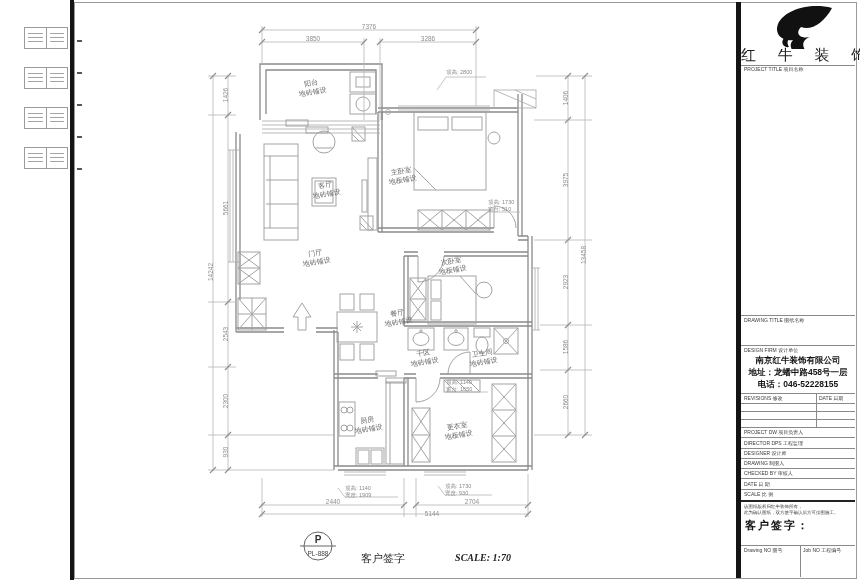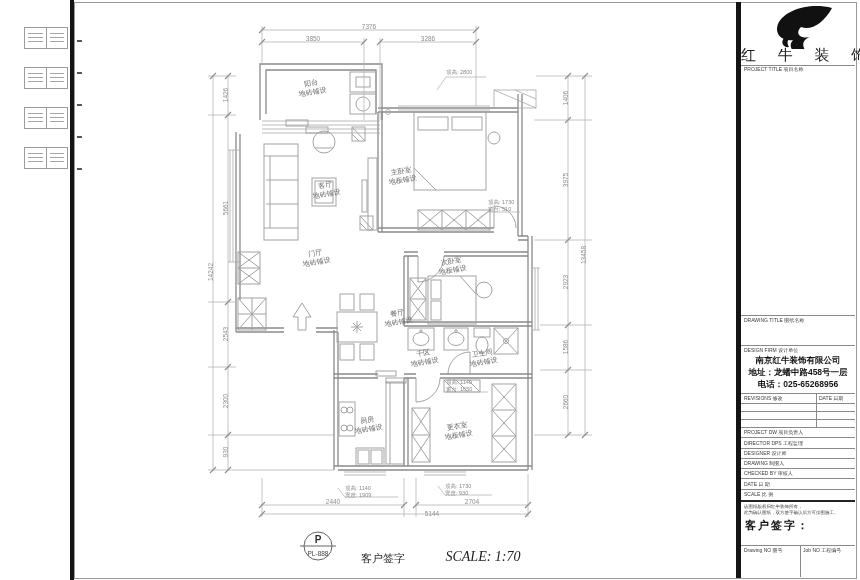--- a/index.html
+++ b/index.html
@@ -19,22 +19,22 @@
        transform:translate(-50%,-50%) rotate(-10deg);white-space:nowrap;}
   .rlb span{display:block;}
   .nt{position:absolute;font-size:5.5px;line-height:1.3;color:#8a8a8a;white-space:nowrap;}
   .nt span{display:block;}
   .dm{position:absolute;font-size:6.5px;color:#8f8f8f;transform:translate(-50%,-50%);white-space:nowrap;}
   .dmv{position:absolute;font-size:6.5px;color:#8f8f8f;transform:translate(-50%,-50%) rotate(-90deg);white-space:nowrap;}
   
   .ftitle{position:absolute;font-family:"Liberation Serif",serif;font-weight:bold;font-size:25px;
           letter-spacing:4px;color:#161616;transform:translate(-50%,-50%);white-space:nowrap;}
   .fsub{position:absolute;font-size:11px;color:#2a2a2a;transform:translate(-50%,-50%);white-space:nowrap;}
-  .fscale{position:absolute;font-family:"Liberation Serif",serif;font-style:italic;font-weight:normal;
-          font-size:14px;color:#222;transform:translate(-50%,-50%);white-space:nowrap;}
+  .fscale{position:absolute;font-family:"Liberation Serif",serif;font-style:italic;font-weight:bold;
+          font-size:10px;color:#222;transform:translate(-50%,-50%);white-space:nowrap;}
   .fbadge-p{position:absolute;font-size:10px;font-weight:bold;color:#333;transform:translate(-50%,-50%);}
   .fbadge-c{position:absolute;font-size:6.5px;color:#444;transform:translate(-50%,-50%);white-space:nowrap;}
   
   .tb-line{position:absolute;left:741px;width:114px;height:1px;background:#8a8a8a;}
   .tb-vline{position:absolute;width:1px;background:#8a8a8a;}
   .tb-lab{position:absolute;left:744px;font-size:5px;color:#3c3c3c;white-space:nowrap;}
   .tb-logo-text{position:absolute;left:741px;top:46px;width:114px;text-align:center;
         font-family:"Liberation Serif",serif;font-size:15px;letter-spacing:9px;color:#1a1a1a;white-space:nowrap;}
   .tb-co{position:absolute;left:741px;width:114px;text-align:center;font-size:8.5px;font-weight:bold;color:#141414;white-space:nowrap;}
   .tb-note{position:absolute;left:744px;font-size:4.5px;color:#3c3c3c;white-space:nowrap;}
@@ -383,21 +383,21 @@
   <div class="tb-logo-text">红 牛 装 饰</div>
 
   <div class="tb-line" style="top:65px;"></div>
   <div class="tb-lab" style="top:66px;">PROJECT TITLE 项目名称</div>
   <div class="tb-line" style="top:315px;"></div>
   <div class="tb-lab" style="top:317px;">DRAWING TITLE 图纸名称</div>
   <div class="tb-line" style="top:345px;"></div>
   <div class="tb-lab" style="top:347px;">DESIGN FIRM 设计单位</div>
   <div class="tb-co" style="top:355px;">南京红牛装饰有限公司</div>
   <div class="tb-co" style="top:367px;">地址：龙蟠中路458号一层</div>
-  <div class="tb-co" style="top:379px;">电话：025-65268956</div>
+  <div class="tb-co" style="top:379px;">电话：046-52228155</div>
 
   <div class="tb-line" style="top:393px;"></div>
   <div class="tb-lab" style="top:395px;">REVISIONS 修改</div>
   <div class="tb-lab" style="left:819px;top:395px;">DATE 日期</div>
   <div class="tb-vline" style="left:816px;top:393px;height:34px;"></div>
   <div class="tb-line" style="top:403px;"></div>
   <div class="tb-line" style="top:411px;"></div>
   <div class="tb-line" style="top:419px;"></div>
 
   <div class="tb-line" style="top:427px;"></div>

